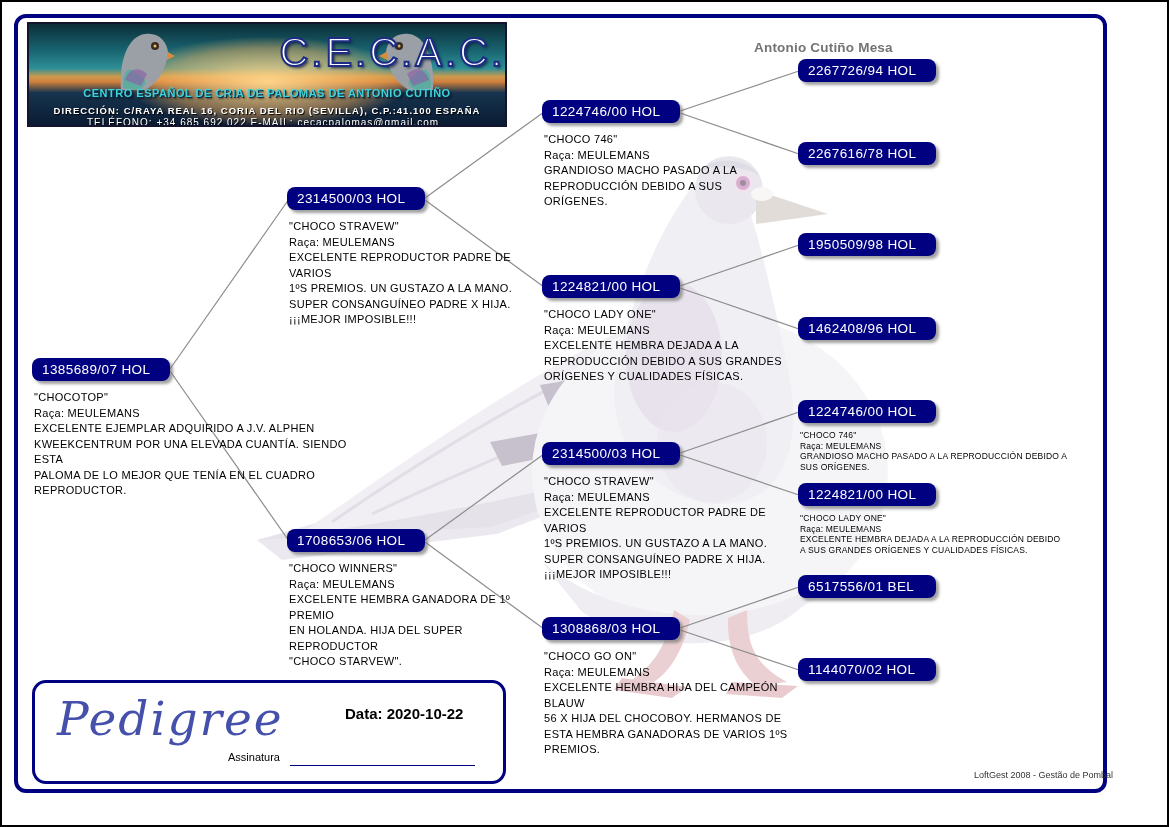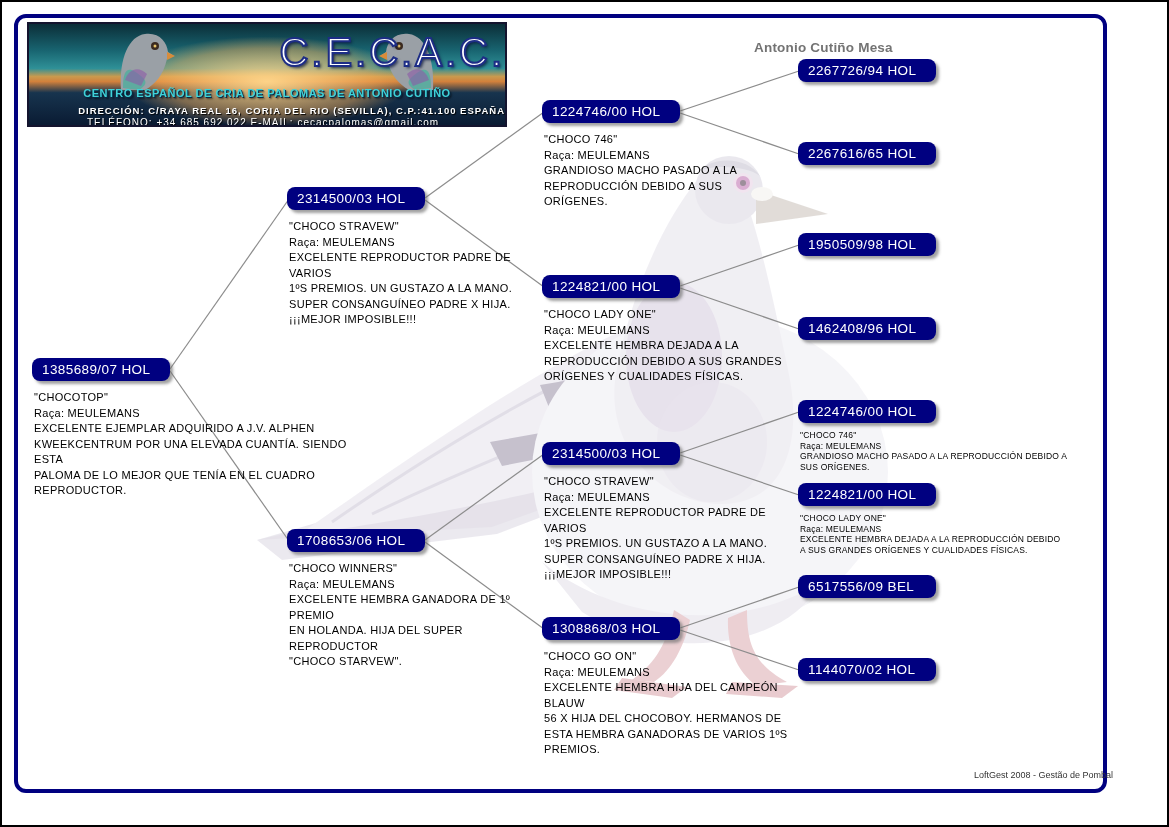--- a/index.html
+++ b/index.html
@@ -28,21 +28,21 @@
     -webkit-text-stroke:2px #1d2d86;
     text-shadow:2px 2px 3px rgba(10,20,60,.8);
   }
   .logo-sub{
     position:absolute;left:0;right:0;top:63px;text-align:center;
     font-size:11px;font-weight:bold;letter-spacing:.5px;color:#3fd2d8;
     text-shadow:1px 1px 0 #062a46,2px 2px 2px rgba(0,0,0,.6);
     white-space:nowrap;
   }
   .logo-addr{
-    position:absolute;left:0;right:0;top:81px;text-align:right;
+    position:absolute;left:0;right:0;top:81px;text-align:center;
     font-size:9.5px;font-weight:bold;letter-spacing:1px;color:#ffffff;
     text-shadow:1px 1px 1px #000;white-space:nowrap;
   }
   .logo-mail{
     position:absolute;left:0;right:8px;top:93px;text-align:center;
     font-size:10px;font-weight:normal;letter-spacing:1px;color:#ffffff;
     text-shadow:1px 1px 1px #000;white-space:nowrap;
   }
   .logo-head{position:absolute;top:4px;width:64px;height:62px;}
   .logo-head.left{left:82px;}
@@ -246,21 +246,21 @@
     <div class="desc">EXCELENTE HEMBRA HIJA DEL CAMPEÓN BLAUW
 56 X HIJA DEL CHOCOBOY. HERMANOS DE
 ESTA HEMBRA GANADORAS DE VARIOS 1ºS
 PREMIOS.</div>
   </div>
 
   <div class="ring-box" style="left:796px;top:57px">
     <span>2267726/94 HOL</span>
   </div>
   <div class="ring-box" style="left:796px;top:140px">
-    <span>2267616/65 HOL</span>
+    <span>2267616/78 HOL</span>
   </div>
   <div class="ring-box" style="left:796px;top:231px">
     <span>1950509/98 HOL</span>
   </div>
   <div class="ring-box" style="left:796px;top:315px">
     <span>1462408/96 HOL</span>
   </div>
 
   <div class="ring-box" style="left:796px;top:398px">
     <span>1224746/00 HOL</span>
@@ -276,22 +276,28 @@
     <span>1224821/00 HOL</span>
   </div>
   <div class="node-text small" style="left:798px;top:511px;width:300px">
     <div class="name">"CHOCO LADY ONE"</div>
     <div class="race">Raça: MEULEMANS</div>
     <div class="desc">EXCELENTE HEMBRA DEJADA A LA REPRODUCCIÓN DEBIDO
 A SUS GRANDES ORÍGENES Y CUALIDADES FÍSICAS.</div>
   </div>
 
   <div class="ring-box" style="left:796px;top:573px">
-    <span>6517556/09 BEL</span>
+    <span>6517556/01 BEL</span>
   </div>
   <div class="ring-box" style="left:796px;top:656px">
     <span>1144070/02 HOL</span>
   </div>
 
+  <div class="footer-box">
+    <div class="pedigree-script">Pedigree</div>
+    <div class="footer-date">Data: 2020-10-22</div>
+    <div class="footer-sig-label">Assinatura</div>
+    <div class="footer-sig-line"></div>
+  </div>
 
   <div class="credit">LoftGest 2008 - Gestão de Pombal</div>
 
 </div>
 
 </body></html>

